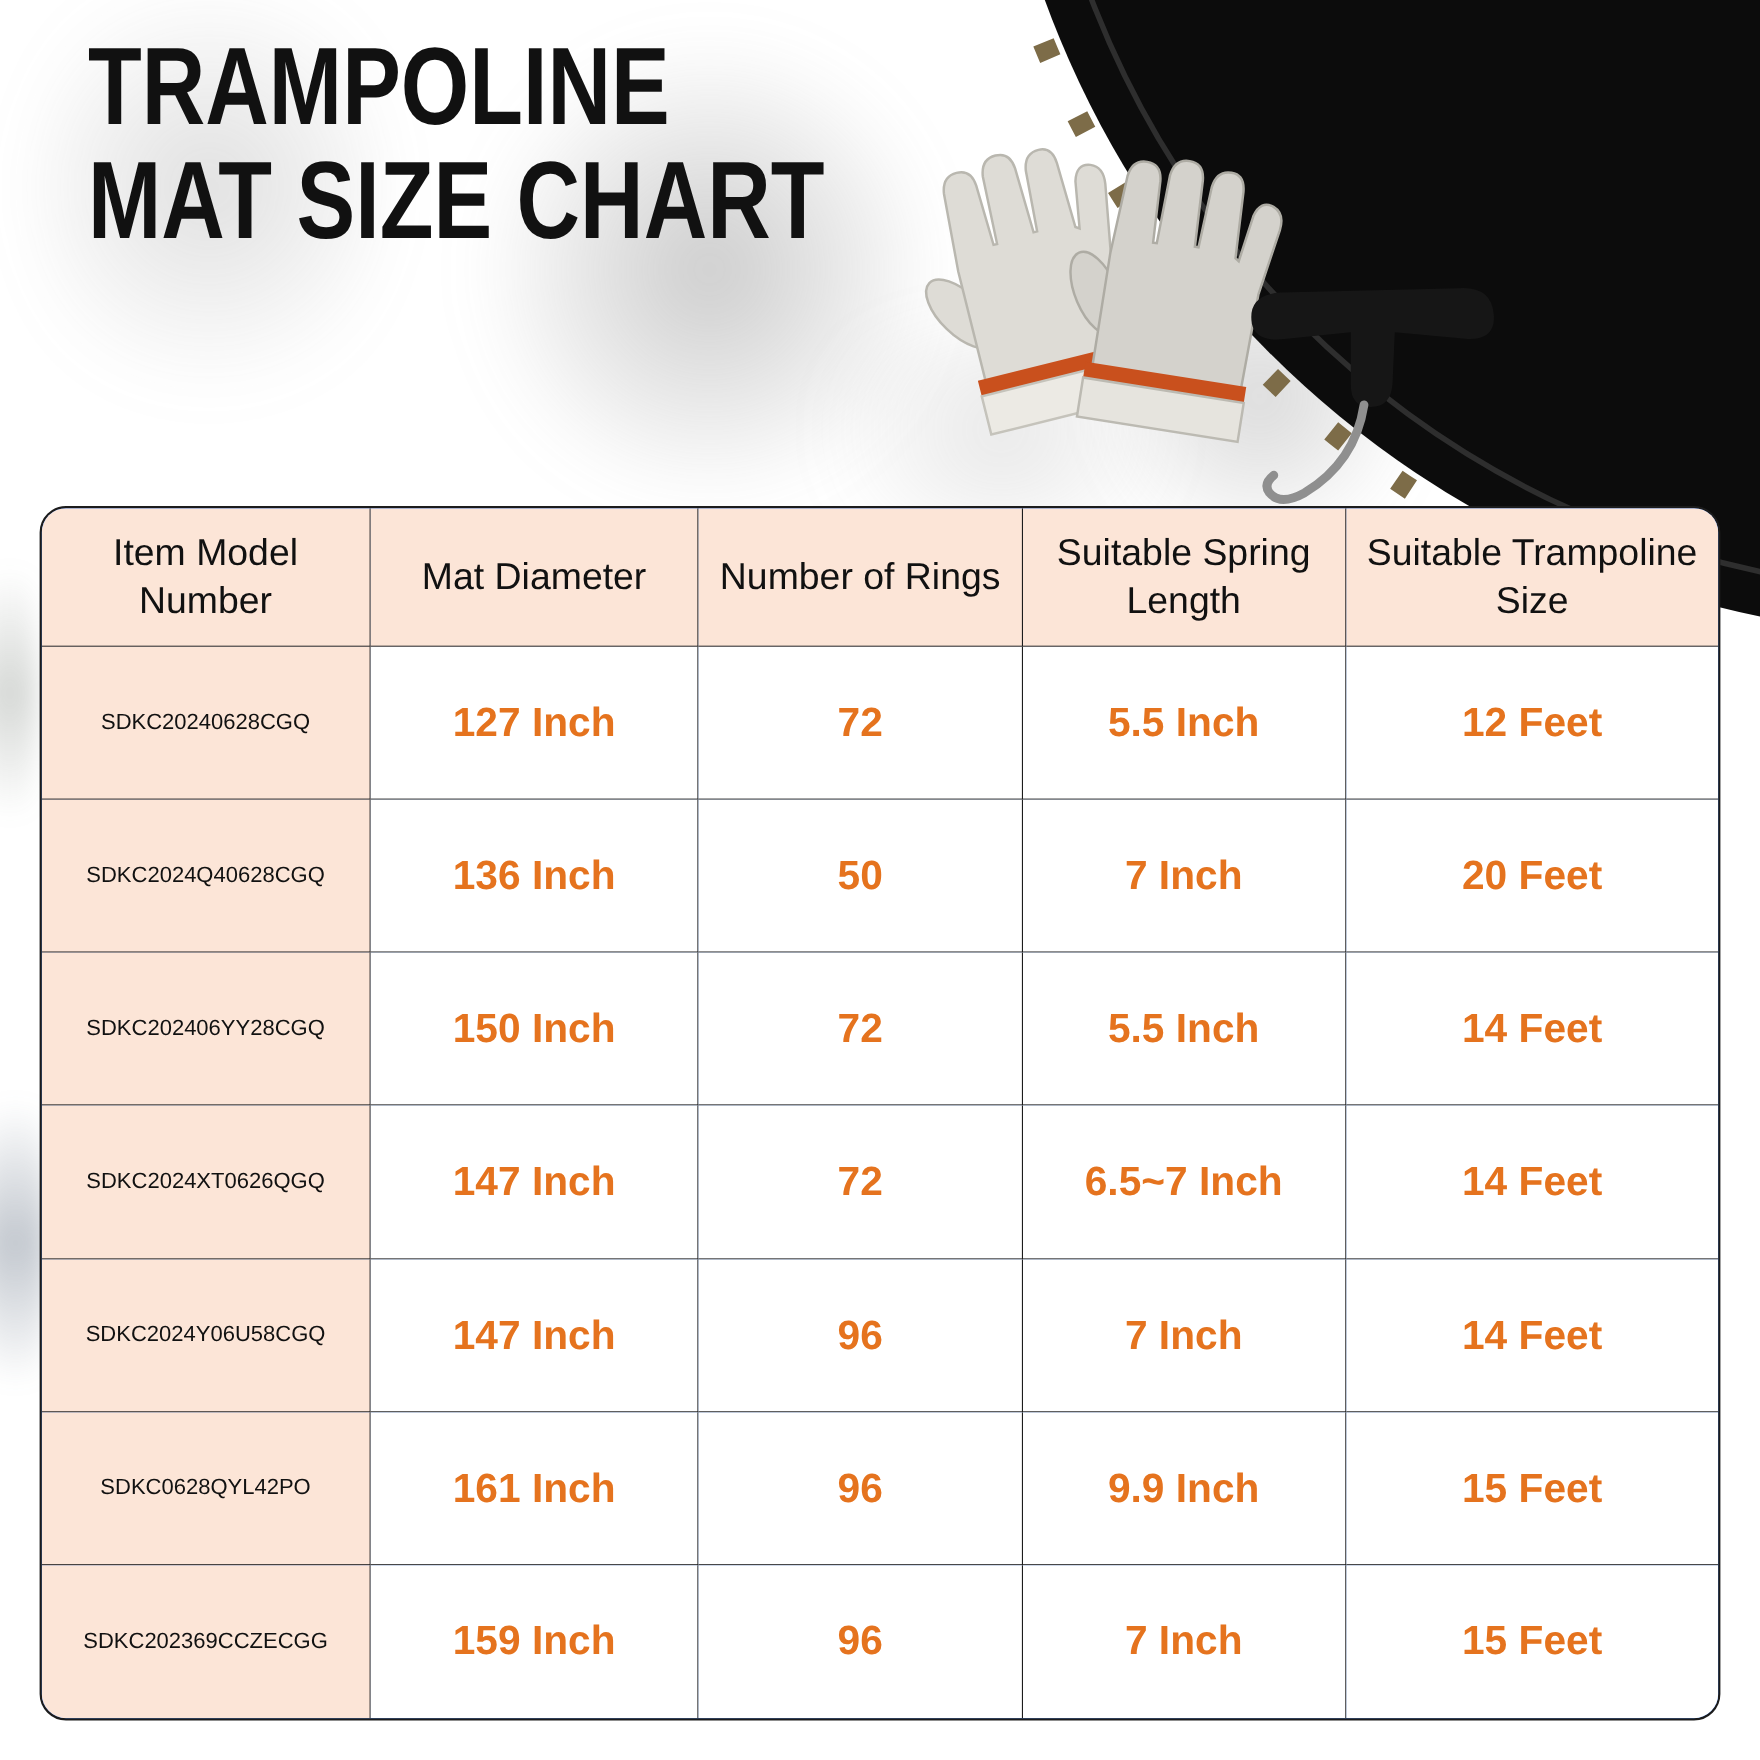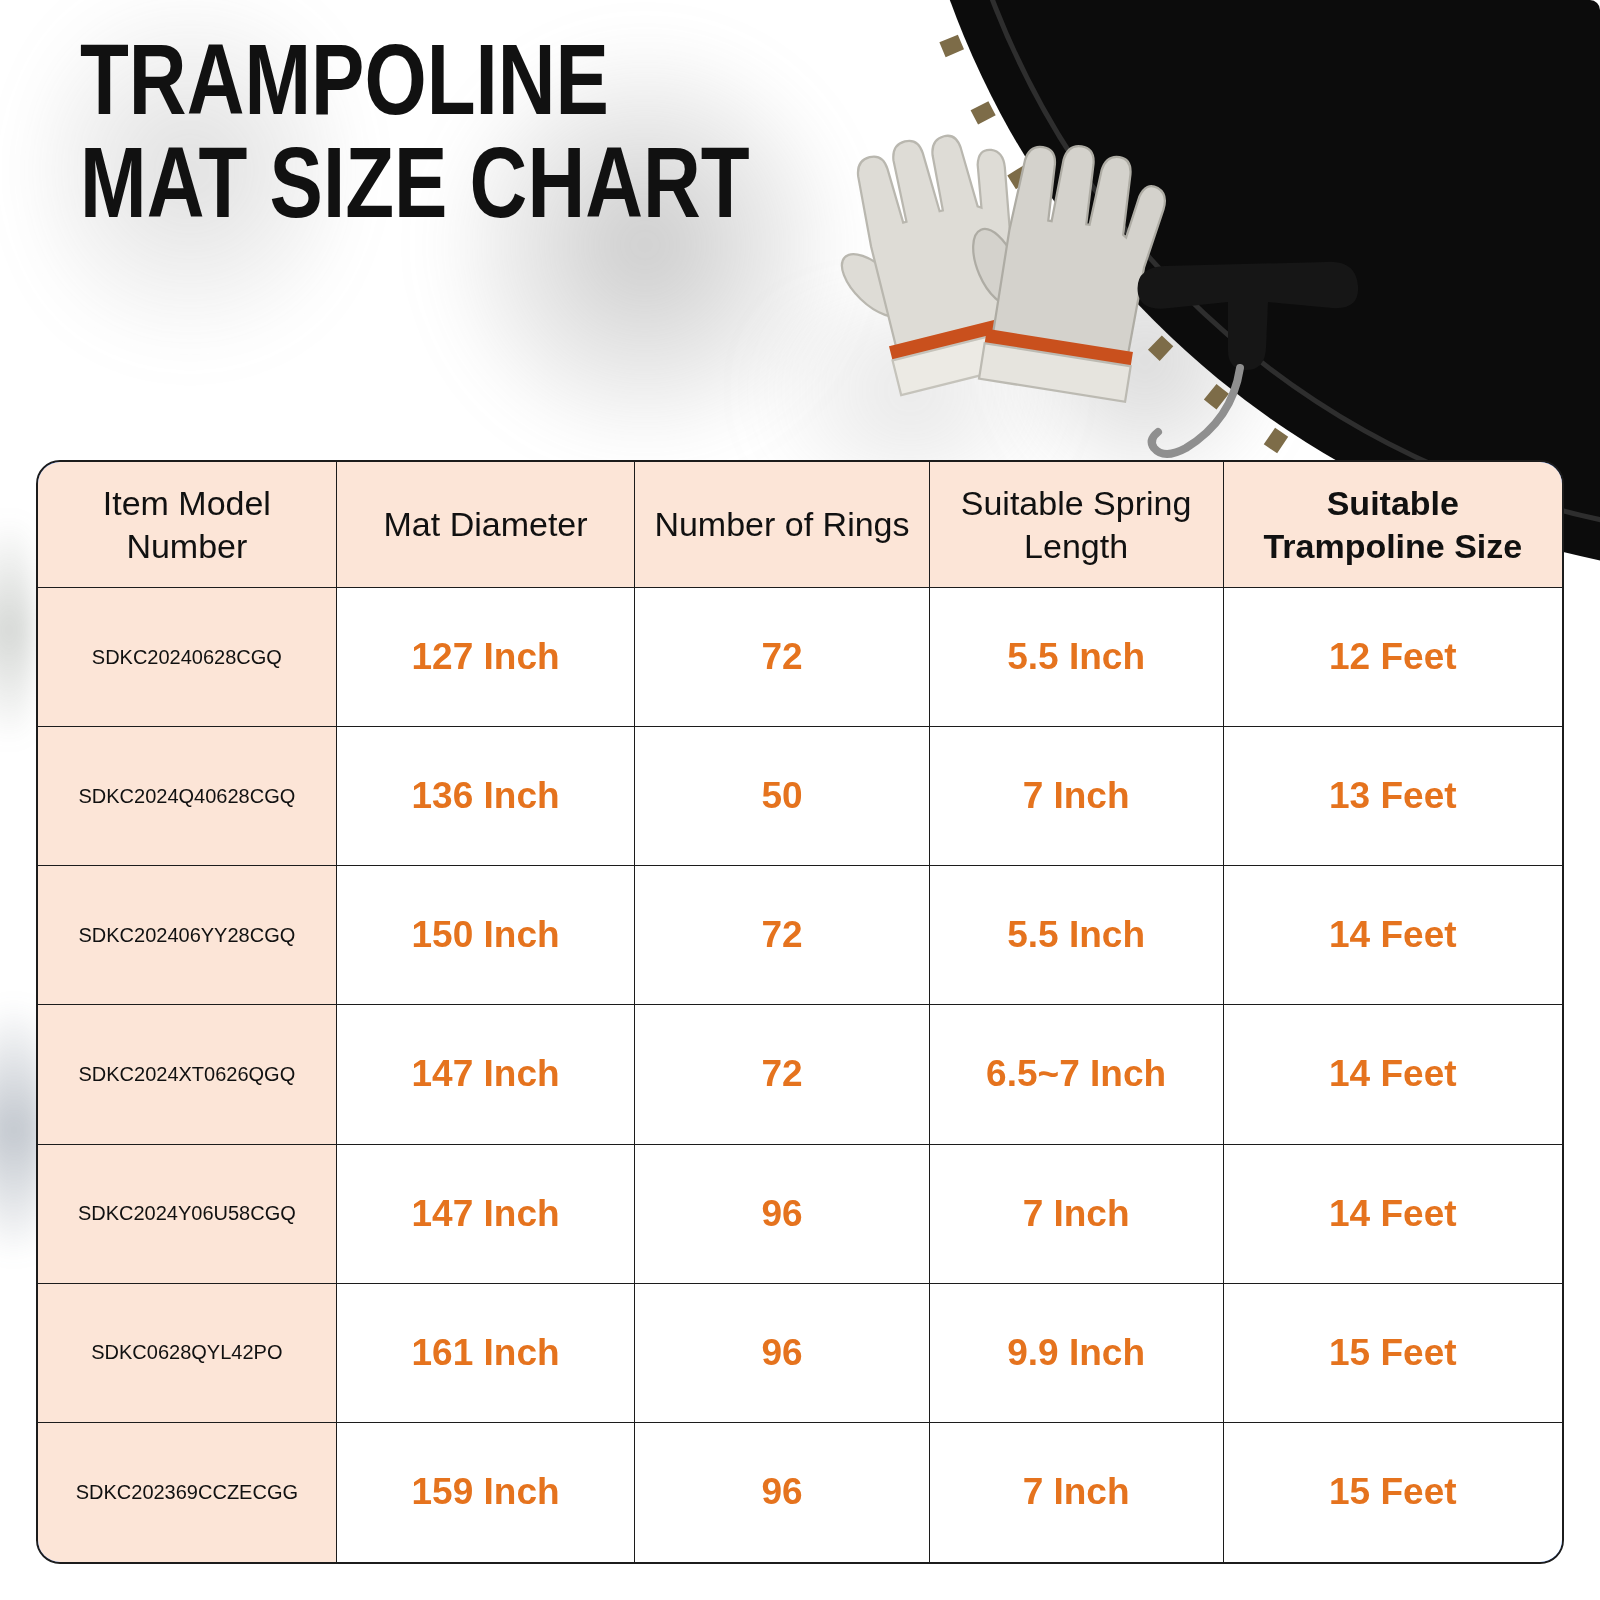--- a/index.html
+++ b/index.html
@@ -1,18 +1,18 @@
 <!DOCTYPE html>
 <html><head>
 <meta charset="utf-8">
 <style>
   html,body{margin:0;padding:0;background:#ffffff;}
   .page{
     position:relative;width:1600px;height:1600px;overflow:hidden;
-    background:#ffffff;font-family:"Liberation Sans", sans-serif;border-radius:10px;
+    background:#ffffff;font-family:"Liberation Sans", sans-serif;
   }
   
   .blob{position:absolute;border-radius:50%;filter:blur(26px);pointer-events:none;}
   .blob1{left:430px;top:30px;width:430px;height:430px;background:radial-gradient(circle,rgba(120,120,120,.38),rgba(120,120,120,0) 70%);}
   .blob2{left:30px;top:-40px;width:320px;height:420px;background:radial-gradient(circle,rgba(110,110,110,.22),rgba(110,110,110,0) 72%);}
   .blob3{left:980px;top:230px;width:330px;height:260px;background:radial-gradient(circle,rgba(125,125,125,.30),rgba(125,125,125,0) 70%);}
   .blob4{left:700px;top:300px;width:420px;height:180px;background:radial-gradient(circle,rgba(140,140,140,.20),rgba(140,140,140,0) 70%);}
   .blob5{left:-16px;top:960px;width:60px;height:340px;background:radial-gradient(circle,rgba(80,95,115,.35),rgba(80,95,115,0) 75%);filter:blur(10px);}
   .blob6{left:-16px;top:480px;width:50px;height:300px;background:radial-gradient(circle,rgba(90,100,90,.25),rgba(90,100,90,0) 75%);filter:blur(10px);}
 
@@ -41,21 +41,21 @@
     background:#3b82f6;
     border:2px solid #1c1c1c;border-radius:24px;overflow:hidden;
     box-sizing:border-box;
   }
   .tr{display:contents;}
   .cell{
     display:flex;align-items:center;justify-content:center;text-align:center;
     border-right:1.5px solid #1c1c1c;border-bottom:1.5px solid #1c1c1c;
     padding:8px 14px;box-sizing:border-box;background:#ffffff;
   }
-  .cell.lastcol{border-right:none;font-weight:bold;}
+  .cell.lastcol{border-right:none;}
   .tr:last-child .cell{border-bottom:none;}
   .th{background:#fce5d7;color:#111;font-size:34px;line-height:1.25;}
   .td.model{background:#fce5d7;color:#111;font-size:20px;font-weight:normal;}
   .td.val{color:#e5731e;font-size:37px;font-weight:bold;}
 </style>
 </head>
 <body>
 
 <div class="page">
 
@@ -116,21 +116,21 @@
       <div class="cell td val">72</div>
       <div class="cell td val">5.5 Inch</div>
       <div class="cell td val lastcol">12 Feet</div>
     </div>
 
     <div class="tr">
       <div class="cell td model">SDKC2024Q40628CGQ</div>
       <div class="cell td val">136 Inch</div>
       <div class="cell td val">50</div>
       <div class="cell td val">7 Inch</div>
-      <div class="cell td val lastcol">13 Feet</div>
+      <div class="cell td val lastcol">20 Feet</div>
     </div>
 
     <div class="tr">
       <div class="cell td model">SDKC202406YY28CGQ</div>
       <div class="cell td val">150 Inch</div>
       <div class="cell td val">72</div>
       <div class="cell td val">5.5 Inch</div>
       <div class="cell td val lastcol">14 Feet</div>
     </div>
 

